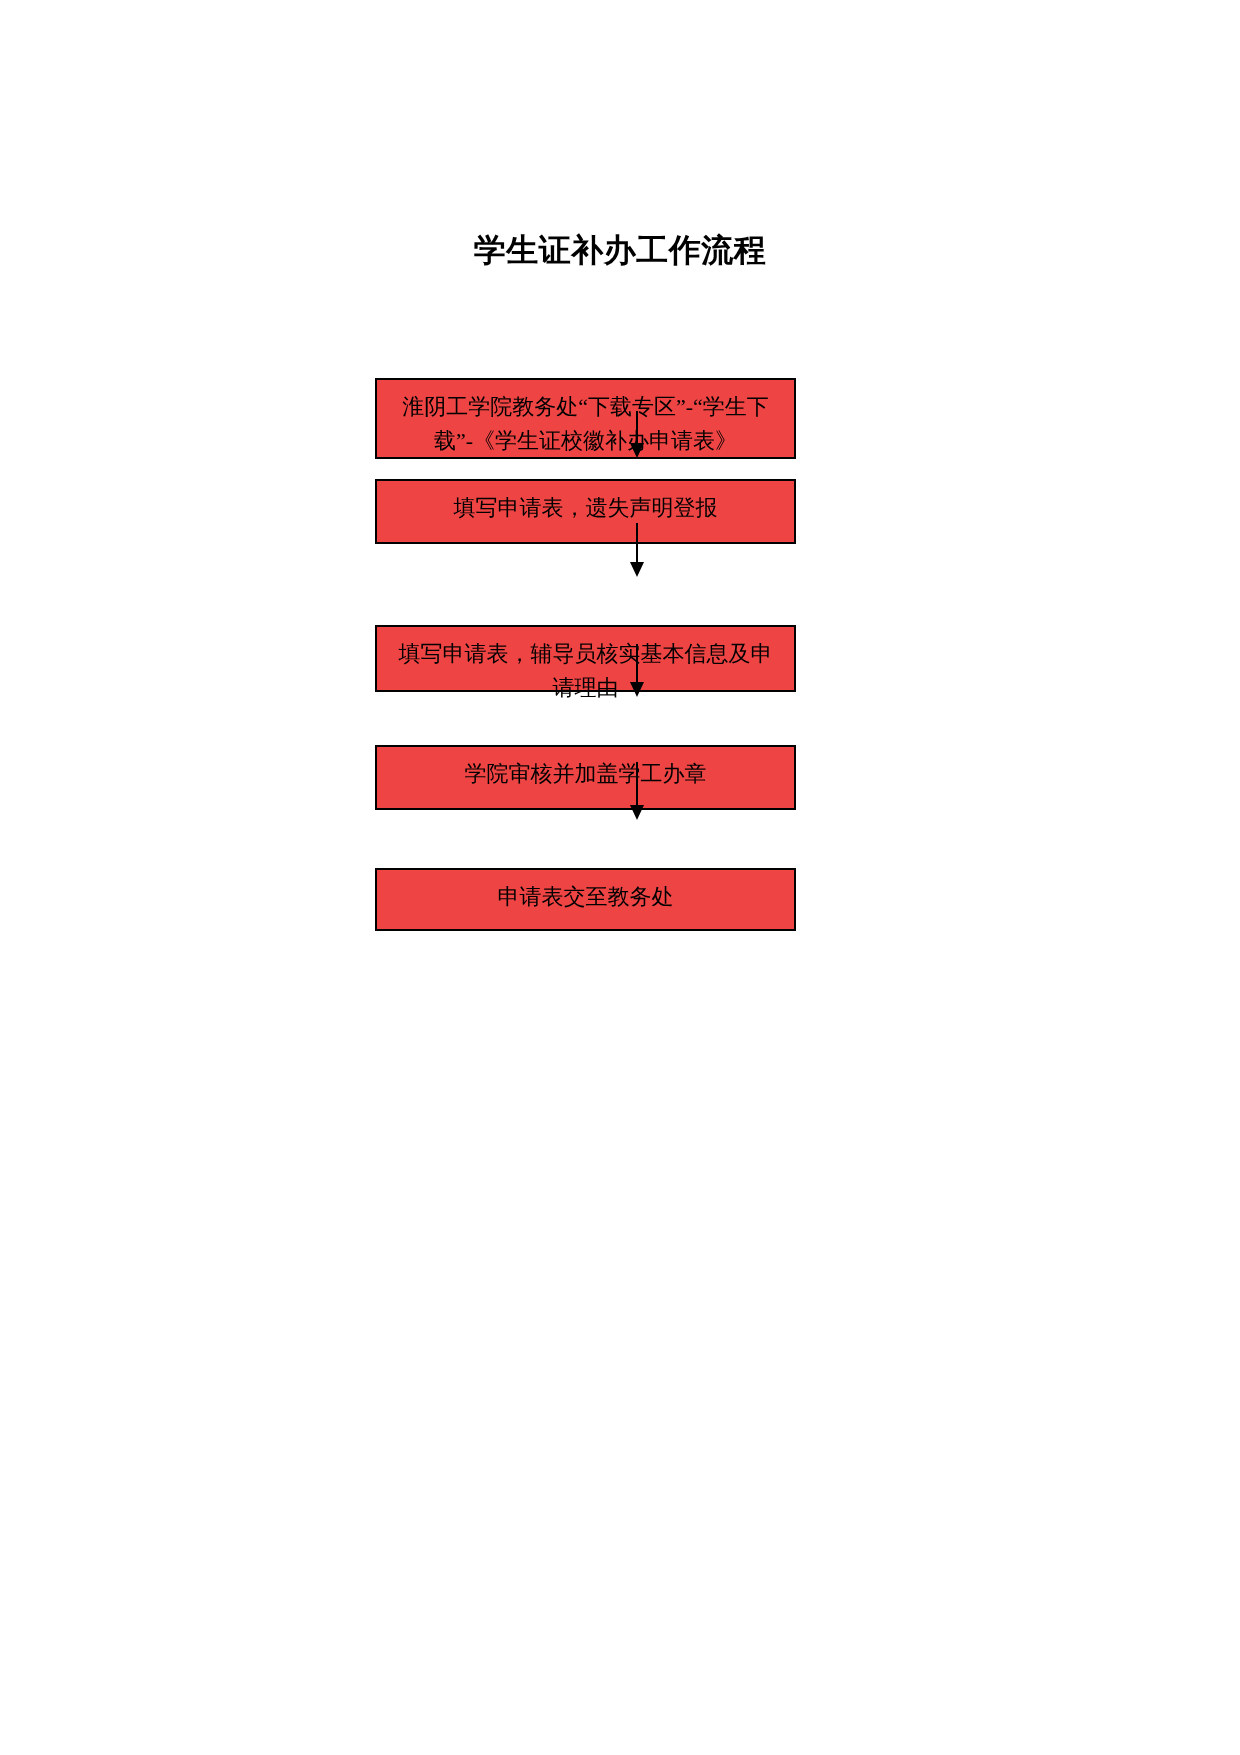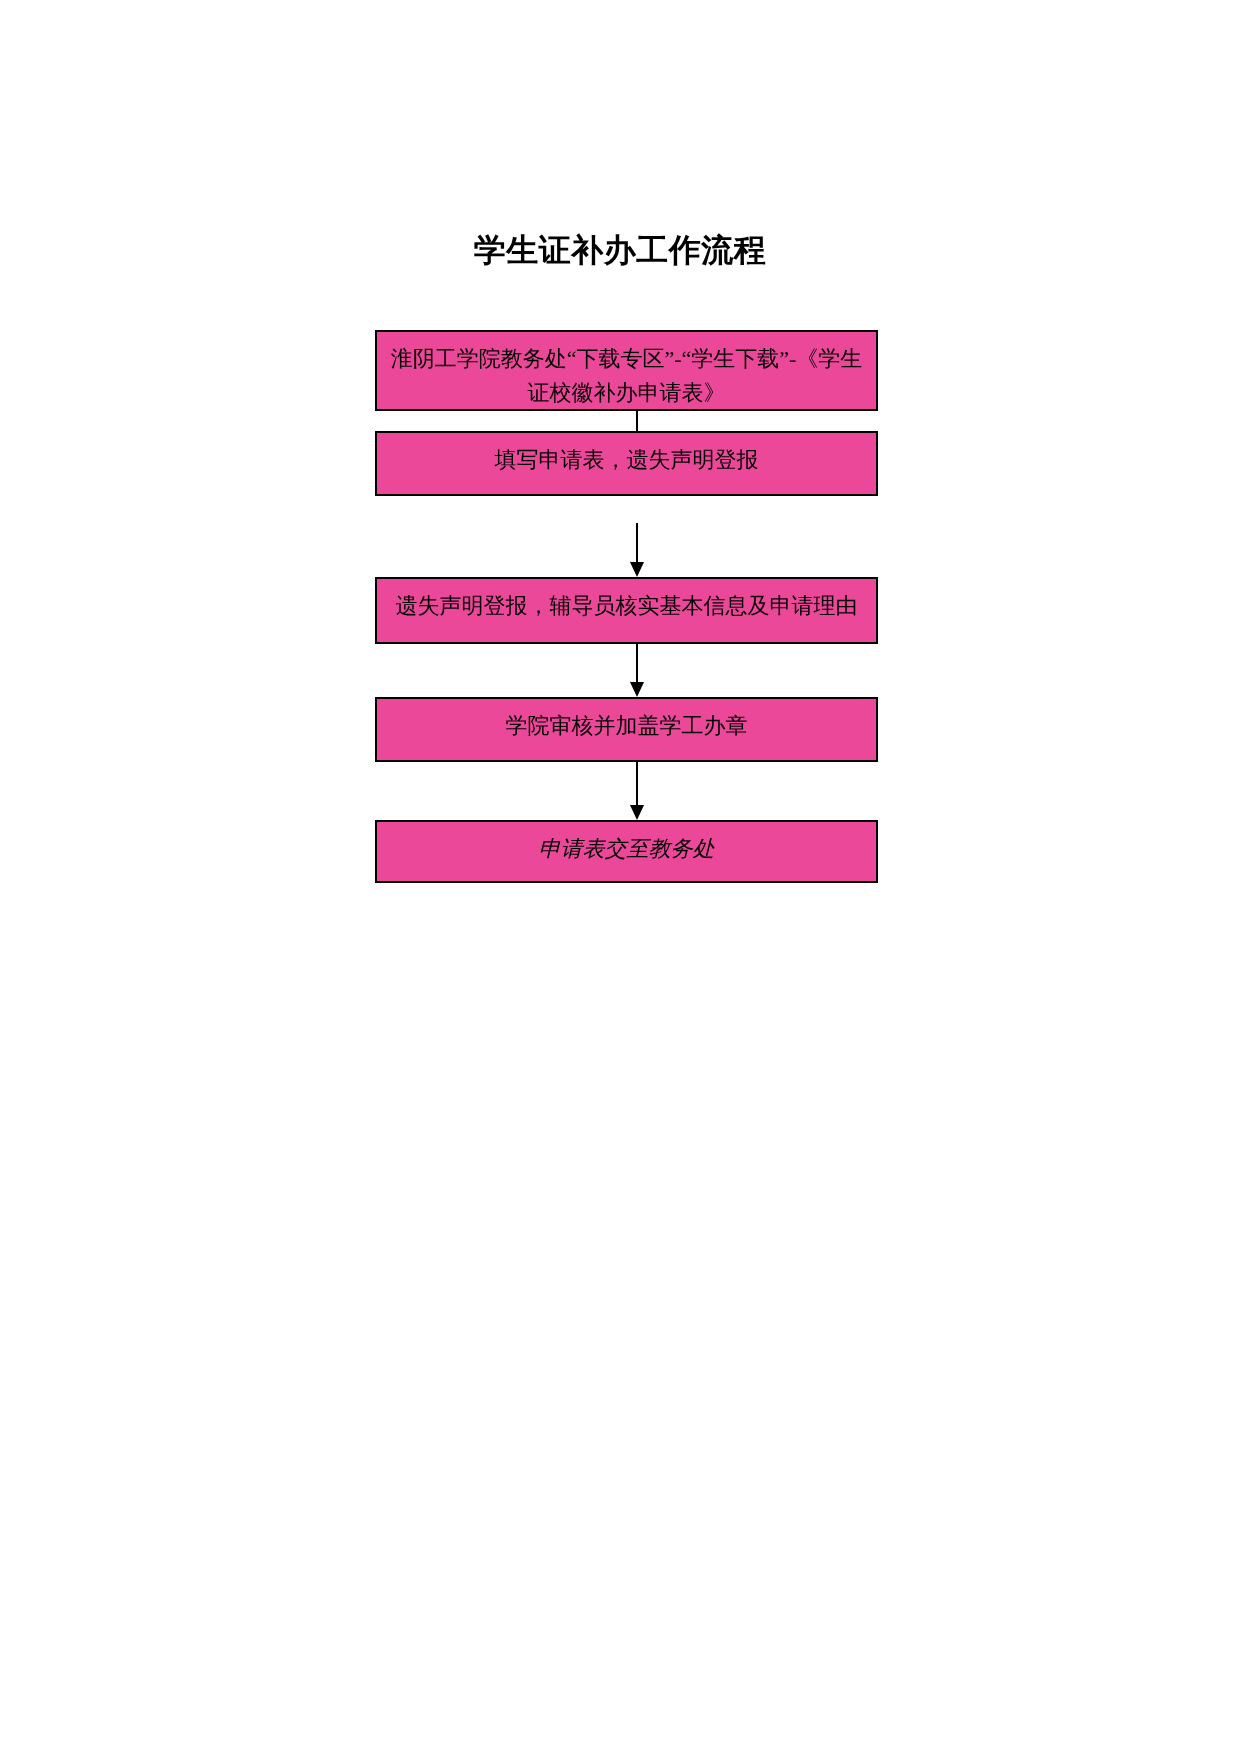--- a/index.html
+++ b/index.html
@@ -25,38 +25,39 @@
     font-family: "Liberation Sans", "DejaVu Sans", sans-serif;
     font-weight: 700;
     font-size: 32px;
     line-height: 34px;
     letter-spacing: 0.5px;
     color: #000000;
   }
   .flow-box {
     position: absolute;
     left: 375px;
-    width: 503px;
+    width: 421px;
     box-sizing: border-box;
     border: 2px solid #000000;
-    background: #ec4899;
+    background: #ef4444;
     display: flex;
     justify-content: center;
     align-items: flex-start;
     padding: 10px 12px 0 12px;
     text-align: center;
     font-size: 22px;
     line-height: 34px;
     color: #000000;
+    margin-top: 48px;
   }
   .box-1 { top: 330px; height: 81px; }
   .box-2 { top: 431px; height: 65px; }
   .box-3 { top: 577px; height: 67px; }
   .box-4 { top: 697px; height: 65px; justify-content: center; }
-  .box-5 { top: 820px; height: 63px; font-style: italic; }
+  .box-5 { top: 820px; height: 63px; }
 
   .flow-arrow {
     position: absolute;
     left: 637px;
     transform: translateX(-50%);
     display: flex;
     flex-direction: column;
     align-items: center;
   }
   .arrow-1 { top: 411px; height: 47px; }
@@ -95,21 +96,21 @@
   <div class="flow-box box-2">
     <span>填写申请表，遗失声明登报</span>
   </div>
 
   <div class="flow-arrow arrow-2">
     <div class="stem"></div>
     <div class="head"></div>
   </div>
 
   <div class="flow-box box-3">
-    <span>遗失声明登报，辅导员核实基本信息及申请理由</span>
+    <span>填写申请表，辅导员核实基本信息及申请理由</span>
   </div>
 
   <div class="flow-arrow arrow-3">
     <div class="stem"></div>
     <div class="head"></div>
   </div>
 
   <div class="flow-box box-4">
     <span>学院审核并加盖学工办章</span>
   </div>

